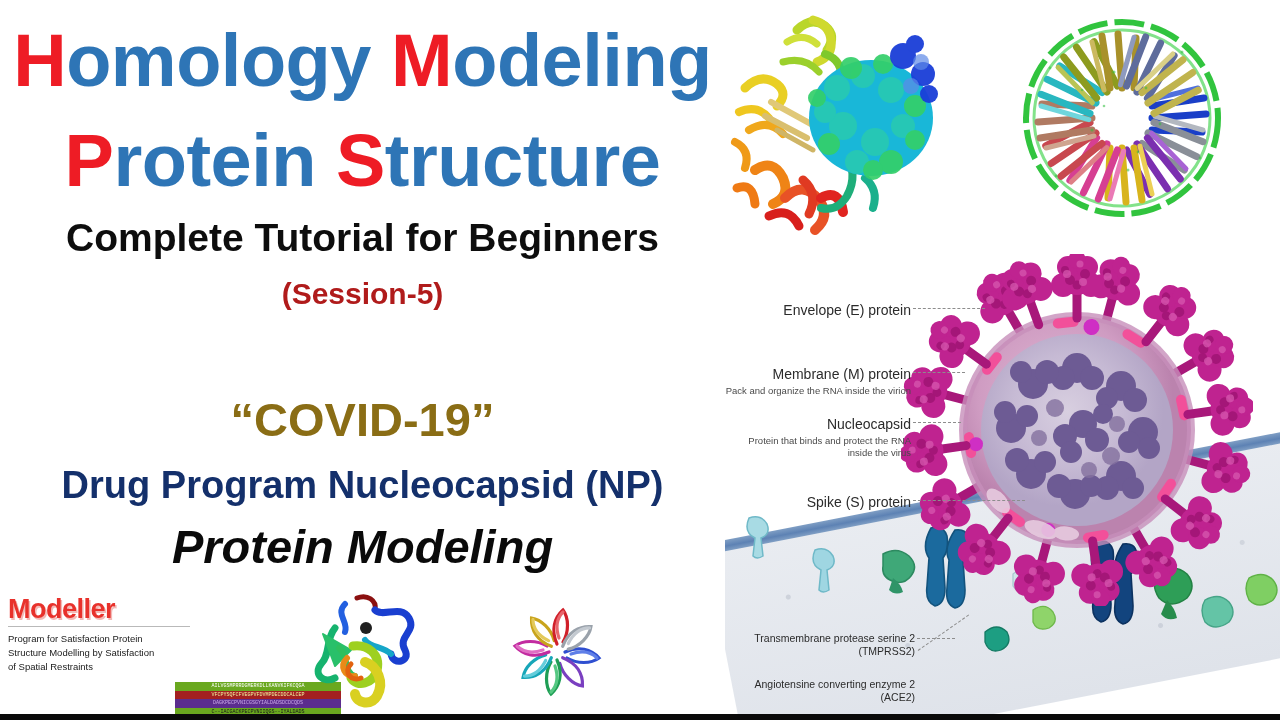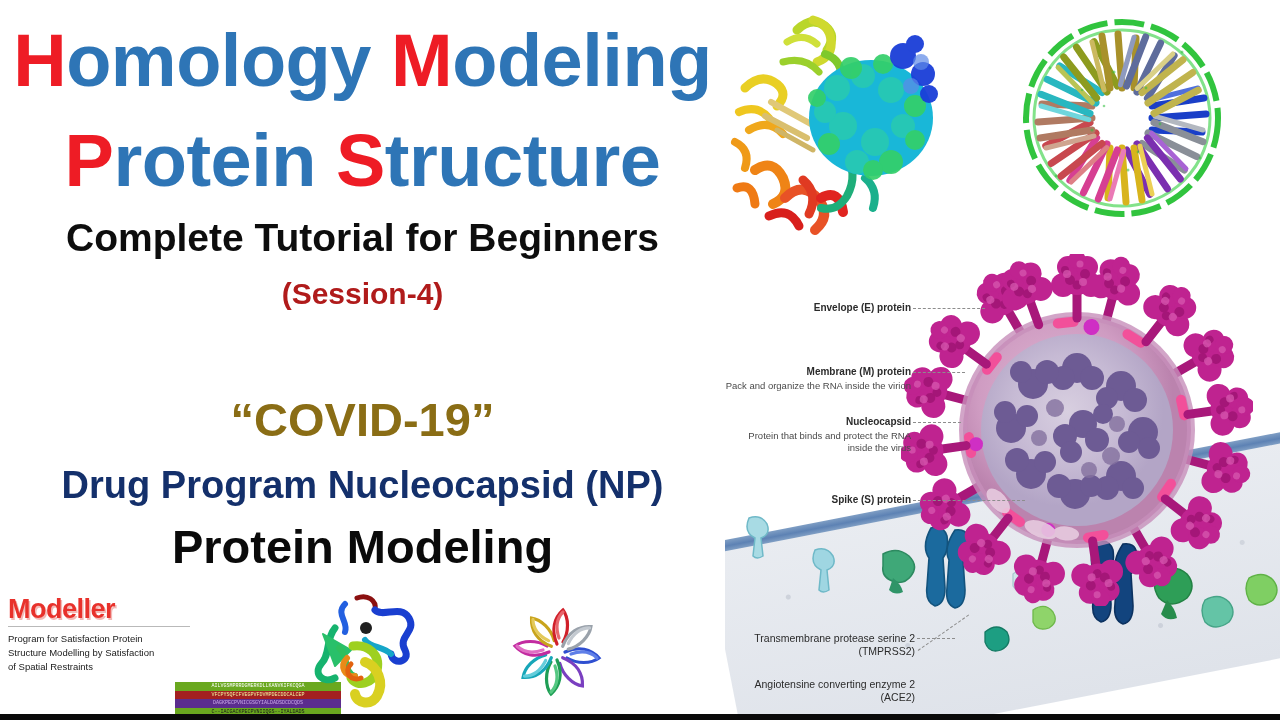--- a/index.html
+++ b/index.html
@@ -22,21 +22,21 @@
   #subtitle{position:absolute;top:216px;width:725px;text-align:center;
       font-size:39px;font-weight:bold;color:#0d0d0d;white-space:nowrap;}
   #session{position:absolute;top:277px;width:725px;text-align:center;
       font-size:30px;font-weight:bold;color:#b01b1b;white-space:nowrap;}
 
   #covid{position:absolute;top:392px;width:725px;text-align:center;
       font-size:47px;font-weight:bold;color:#8a6d15;white-space:nowrap;}
   #drugtarget{position:absolute;top:464px;width:725px;text-align:center;
       font-size:38px;font-weight:bold;color:#14306b;white-space:nowrap;}
   #proteinmodeling{position:absolute;top:519px;width:725px;text-align:center;
-      font-size:47px;font-weight:bold;color:#0a0a0a;white-space:nowrap;}
+      font-size:47px;font-weight:bold;color:#0a0a0a;white-space:nowrap;font-style:italic;}
 
   
   #modeller-logo{position:absolute;left:8px;top:596px;width:185px;}
   #modeller-word{font-family:"Liberation Sans",sans-serif;font-weight:bold;
       font-size:27px;color:#e8312b;letter-spacing:-0.5px;line-height:1;
       text-shadow:1.5px 1.5px 0 #f3b9b6;}
   #modeller-rule{margin-top:3px;height:1px;background:#b9b9b9;width:182px;}
   #modeller-desc{margin-top:5px;font-size:9.5px;line-height:1.45;color:#1a1a1a;
       font-family:"Liberation Sans",sans-serif;}
 
@@ -58,21 +58,21 @@
 
   #struct-a{position:absolute;left:0px;top:2px;width:245px;height:240px;}
   #struct-b{position:absolute;left:275px;top:6px;width:250px;height:230px;}
 
   
   #infographic{position:absolute;left:0px;top:246px;width:555px;height:474px;
       background:#ffffff;overflow:hidden;}
 
   .callout{position:absolute;text-align:right;color:#3d3d3d;
       font-family:"Liberation Sans",sans-serif;}
-  .callout .ttl{font-weight:bold;font-size:10px;color:#2b2b2b;
+  .callout .ttl{font-weight:normal;font-size:14px;color:#2b2b2b;
       line-height:1.25;display:block;}
   .callout .dsc{font-size:9.5px;color:#4a4a4a;line-height:1.3;display:block;
       margin-top:1px;}
 
   #co-env{left:0px;top:56px;width:186px;}
   #co-mem{left:0px;top:120px;width:186px;text-align:right;}
   #co-nuc{left:0px;top:170px;width:186px;}
   #co-spk{left:0px;top:248px;width:186px;}
   #co-tmp{left:20px;top:386px;width:170px;}
   #co-ace{left:6px;top:432px;width:184px;}
@@ -117,21 +117,21 @@
       <span class="cap">H</span><span class="rest">omology</span>
       <span class="cap">M</span><span class="rest">odeling</span>
     </div>
 
     <div class="title-line" id="title2">
       <span class="cap">P</span><span class="rest">rotein</span>
       <span class="cap">S</span><span class="rest">tructure</span>
     </div>
 
     <div id="subtitle">Complete Tutorial for Beginners</div>
-    <div id="session">(Session-4)</div>
+    <div id="session">(Session-5)</div>
 
     <div id="covid">“COVID-19”</div>
     <div id="drugtarget">Drug Program Nucleocapsid (NP)</div>
     <div id="proteinmodeling">Protein Modeling</div>
 
     <div id="modeller-logo">
       <div id="modeller-word">Modeller</div>
       <div id="modeller-rule"></div>
       <div id="modeller-desc">
         <div>Program for Satisfaction Protein</div>

